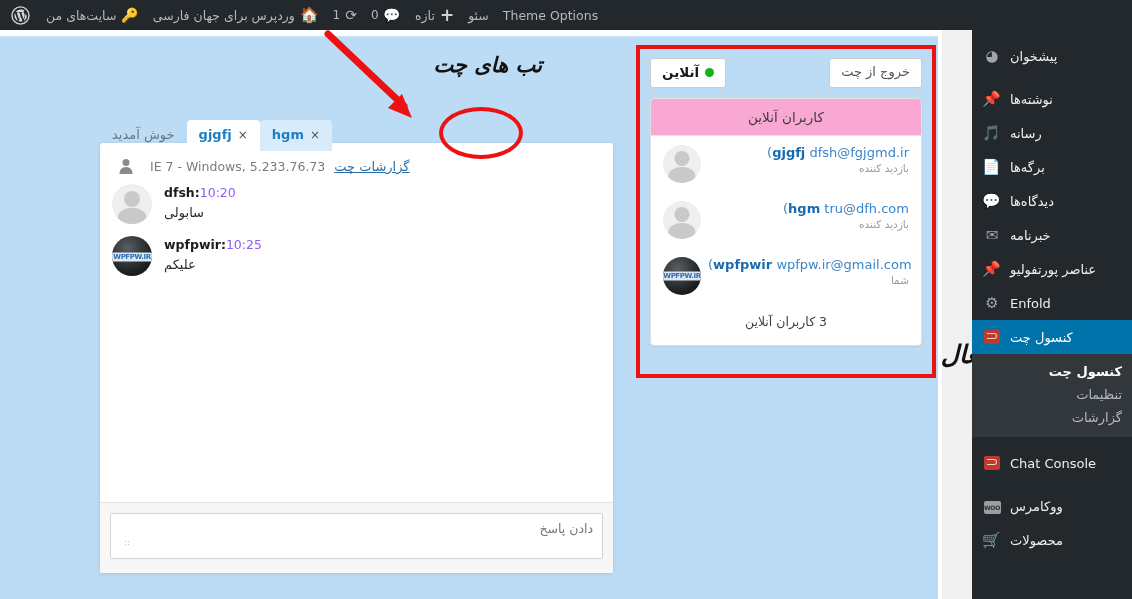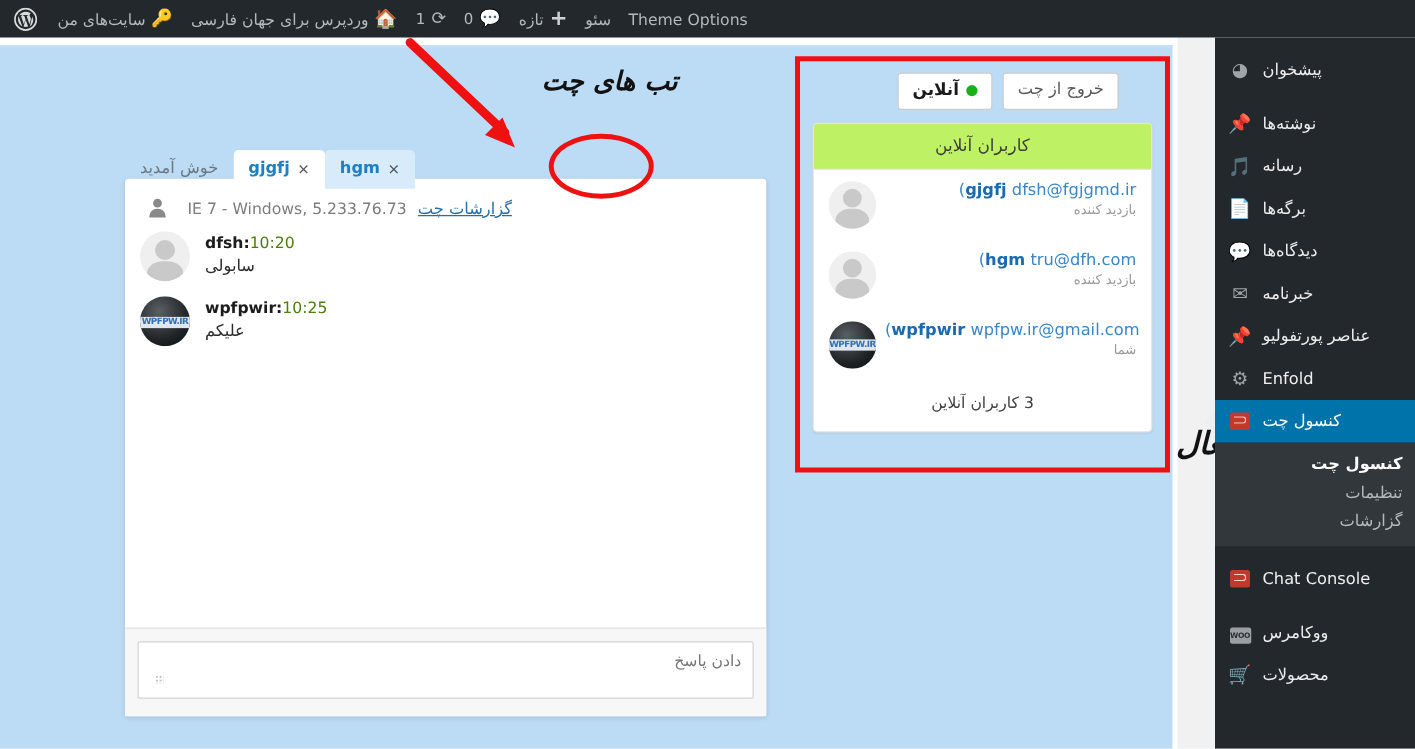--- a/index.html
+++ b/index.html
@@ -106,35 +106,35 @@
     border: 4px solid #ee1111; z-index: 25; pointer-events: none;
   }
   .anno-ellipse {
     position: absolute; left: 439px; top: 107px; width: 84px; height: 52px;
     border: 4px solid #ee1111; border-radius: 50%; z-index: 28; pointer-events:none;
   }
   .anno-arrow { position: absolute; left: 320px; top: 28px; z-index: 27; }
 
   
   .onlinewrap { position: absolute; left: 650px; top: 58px; width: 272px; z-index: 22; }
-  .ou-buttons { display: flex; flex-direction: row-reverse; justify-content: center; gap: 8px; margin-left: 41px; }
+  .ou-buttons { display: flex; flex-direction: row-reverse; justify-content: space-between; gap: 8px; }
   .btn {
     background: #fff; border: 1px solid #ccc; border-radius: 3px;
     padding: 5px 11px; font-size: 13px; color: #555;
     display: flex; align-items: center; gap: 6px; line-height: 1.3;
   }
   .btn.primary { color: #1b1b1b; font-weight: 700; font-size: 13.5px; }
   .dot { width: 9px; height: 9px; border-radius: 50%; background: #18b118; display:inline-block; }
 
   .ou-card {
     margin-top: 10px; background: #fff; border: 1px solid #e0e0e0; border-radius: 4px;
     box-shadow: 0 1px 2px rgba(0,0,0,.06); overflow: hidden;
   }
   .ou-head {
-    background: #bef264; border-bottom: 1px solid #e6e6e6;
+    background: #f9a8d4; border-bottom: 1px solid #e6e6e6;
     text-align: center; padding: 10px 8px; font-size: 13.5px; color: #3d3d3d;
   }
   .ou-row { display: flex; flex-direction: row-reverse; align-items: flex-start; gap: 7px; padding: 9px 12px; }
   .ou-av { flex: 0 0 38px; width: 38px; height: 38px; border-radius: 50%; overflow: hidden; background: transparent; }
   .ou-txt { flex: 1 1 auto; text-align: right; min-width: 0; }
   .ou-name { font-size: 13px; color: #3a86c8; direction: ltr; text-align: right; white-space: nowrap; }
   .ou-name b { color: #1b6ab0; }
   .ou-role { font-size: 10.5px; color: #999; margin-top: 2px; }
   .ou-foot { text-align: center; font-size: 12.5px; color: #404040; padding: 10px 8px 16px; }
 
@@ -188,21 +188,21 @@
     flex: 1 1 auto; text-align: left; font-size: 12.5px; color: #7c7c7c;
     display: flex; flex-direction: row; justify-content: flex-end; gap: 9px; align-items: baseline;
   }
   .meta-link { color: #2a6ea8; text-decoration: underline; font-size: 13px; }
 
   .msg { display: flex; flex-direction: row-reverse; gap: 12px; padding: 8px 12px 4px; }
   .msg .m-av { flex: 0 0 40px; width: 40px; height: 40px; border-radius: 50%; overflow: hidden; }
   .msg .m-main { flex: 1 1 auto; text-align: left; min-width: 0; }
   .m-hdr { font-size: 12.5px; line-height: 1.5; }
   .m-hdr .m-name { font-weight: 700; color: #1c1c1c; }
-  .m-hdr .m-time { color: #4d7c0f; }
+  .m-hdr .m-time { color: #8b5cf6; }
   .m-text { font-size: 13px; color: #2b2b2b; margin-top: 2px; }
 
   .chat-foot { flex: 0 0 auto; border-top: 1px solid #e3e3e3; background: #f7f7f7; padding: 10px; }
   .reply {
     width: 100%; height: 46px; background: #fff; border: 1px solid #d4d4d4;
     border-radius: 2px; padding: 7px 9px; font-size: 12.5px; color: #9a9a9a;
     text-align: right; resize: none; position: relative;
     font-family: "DejaVu Sans", "Liberation Sans", sans-serif;
   }
   .reply-grip {

